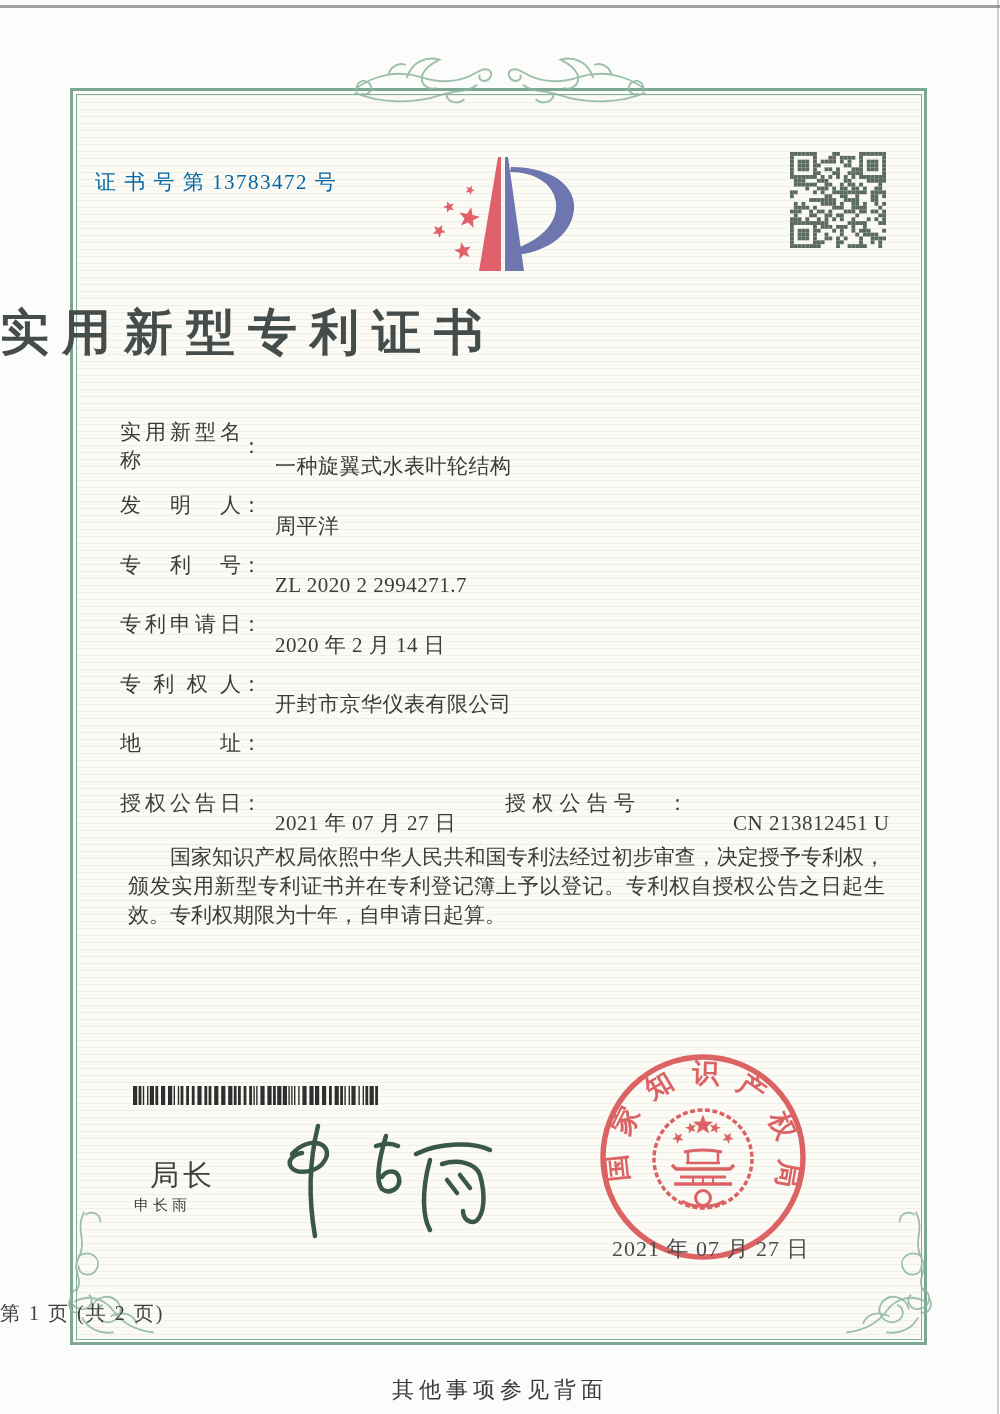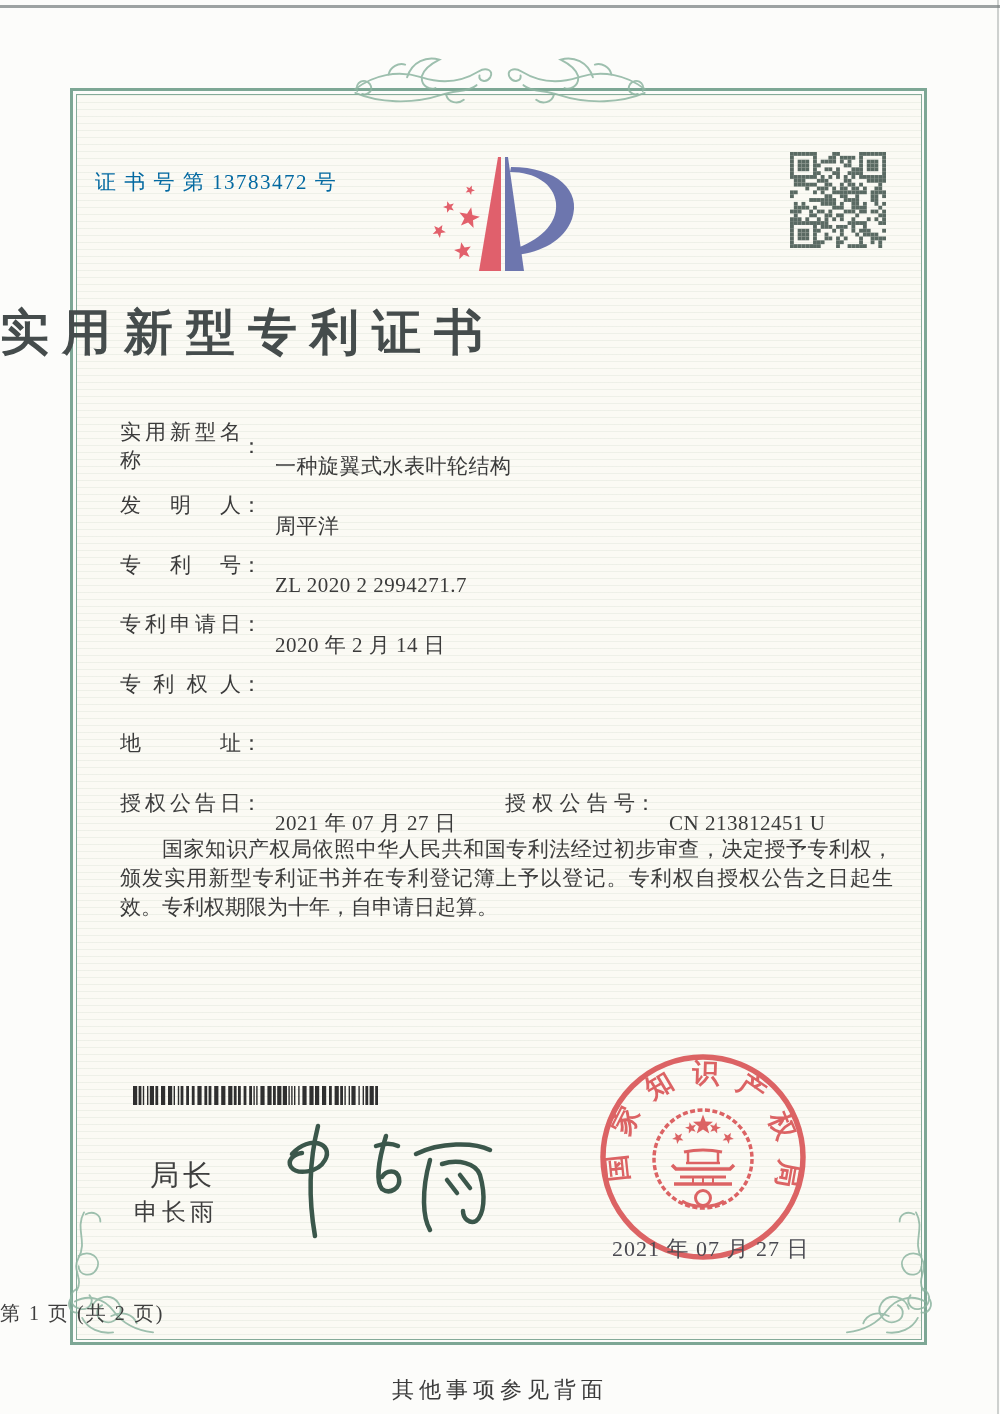--- a/index.html
+++ b/index.html
@@ -26,30 +26,30 @@
 
   .cert-no{left:95px;top:168px;font-size:21px;letter-spacing:1.5px;color:#0369a1;}
   .title{left:0;top:300px;width:1000px;text-align:left;font-size:49px;font-weight:600;
     letter-spacing:13px;color:#454c4c;}
 
   .fields{left:120px;top:416px;width:790px;font-size:21px;color:#3b3b3b;}
   .field-row{height:59.5px;display:flex;align-items:center;position:relative;}
   .flabel{display:inline-block;width:121px;text-align:justify;text-align-last:justify;}
   .fcolon{display:inline-block;margin-right:13px;}
   .fvalue{letter-spacing:.5px;white-space:nowrap;margin-top:41px;}
-  .grant-second{position:absolute;left:385px;display:flex;align-items:center;}
+  .grant-second{position:absolute;left:385px;display:flex;align-items:center;gap:32px;}
 
   .paras{left:120px;top:835px;width:773px;}
-  .paras p{margin:0;font-size:21px;line-height:28.9px;text-align:justify;text-indent:2em;color:#3b3b3b;}
+  .paras p{margin:8px;font-size:21px;line-height:28.9px;text-align:justify;text-indent:2em;color:#3b3b3b;}
 
   .barcode{left:133px;top:1086px;}
   .signer-pos{left:150px;top:1156px;font-family:"Liberation Sans","DejaVu Sans",sans-serif;
     font-size:29px;letter-spacing:4px;color:#3f3f3f;}
   .signer-name{left:134px;top:1196px;font-family:"Liberation Sans","DejaVu Sans",sans-serif;
-    font-size:24px;letter-spacing:4px;color:#3f3f3f;}
+    font-size:15px;letter-spacing:4px;color:#3f3f3f;}
   .signature{left:280px;top:1122px;z-index:4;}
   .seal{left:597px;top:1051px;z-index:3;opacity:.88;}
   .seal-date{left:612px;top:1234px;font-size:22px;letter-spacing:1px;color:#4b4b52;z-index:5;}
   .page-info{left:0;top:1300px;width:932px;font-size:20px;color:#3e3e3e;letter-spacing:2px;}
   .back-note{left:0;top:1358px;width:1000px;text-align:center;font-size:22px;letter-spacing:5px;color:#3b3b3b;margin-top:17px;}
   .logo{left:425px;top:145px;}
   .qr{left:790px;top:152px;}
 </style>
 </head>
 <body>
@@ -468,20 +468,21 @@
     <span class="fvalue">ZL 2020 2 2994271.7</span>
   </div>
   <div class="field-row">
     <span class="flabel">专利申请日</span>
       <span class="fcolon">：</span>
     <span class="fvalue">2020 年 2 月 14 日</span>
   </div>
   <div class="field-row">
     <span class="flabel">专利权人</span>
       <span class="fcolon">：</span>
+    <span class="fvalue">开封市京华仪表有限公司</span>
   </div>
   <div class="field-row">
     <span class="flabel">地址</span>
       <span class="fcolon">：</span>
   </div>
   <div class="field-row">
     <span class="flabel">授权公告日</span>
       <span class="fcolon">：</span>
     <span class="fvalue">2021 年 07 月 27 日</span>
     <span class="grant-second">

